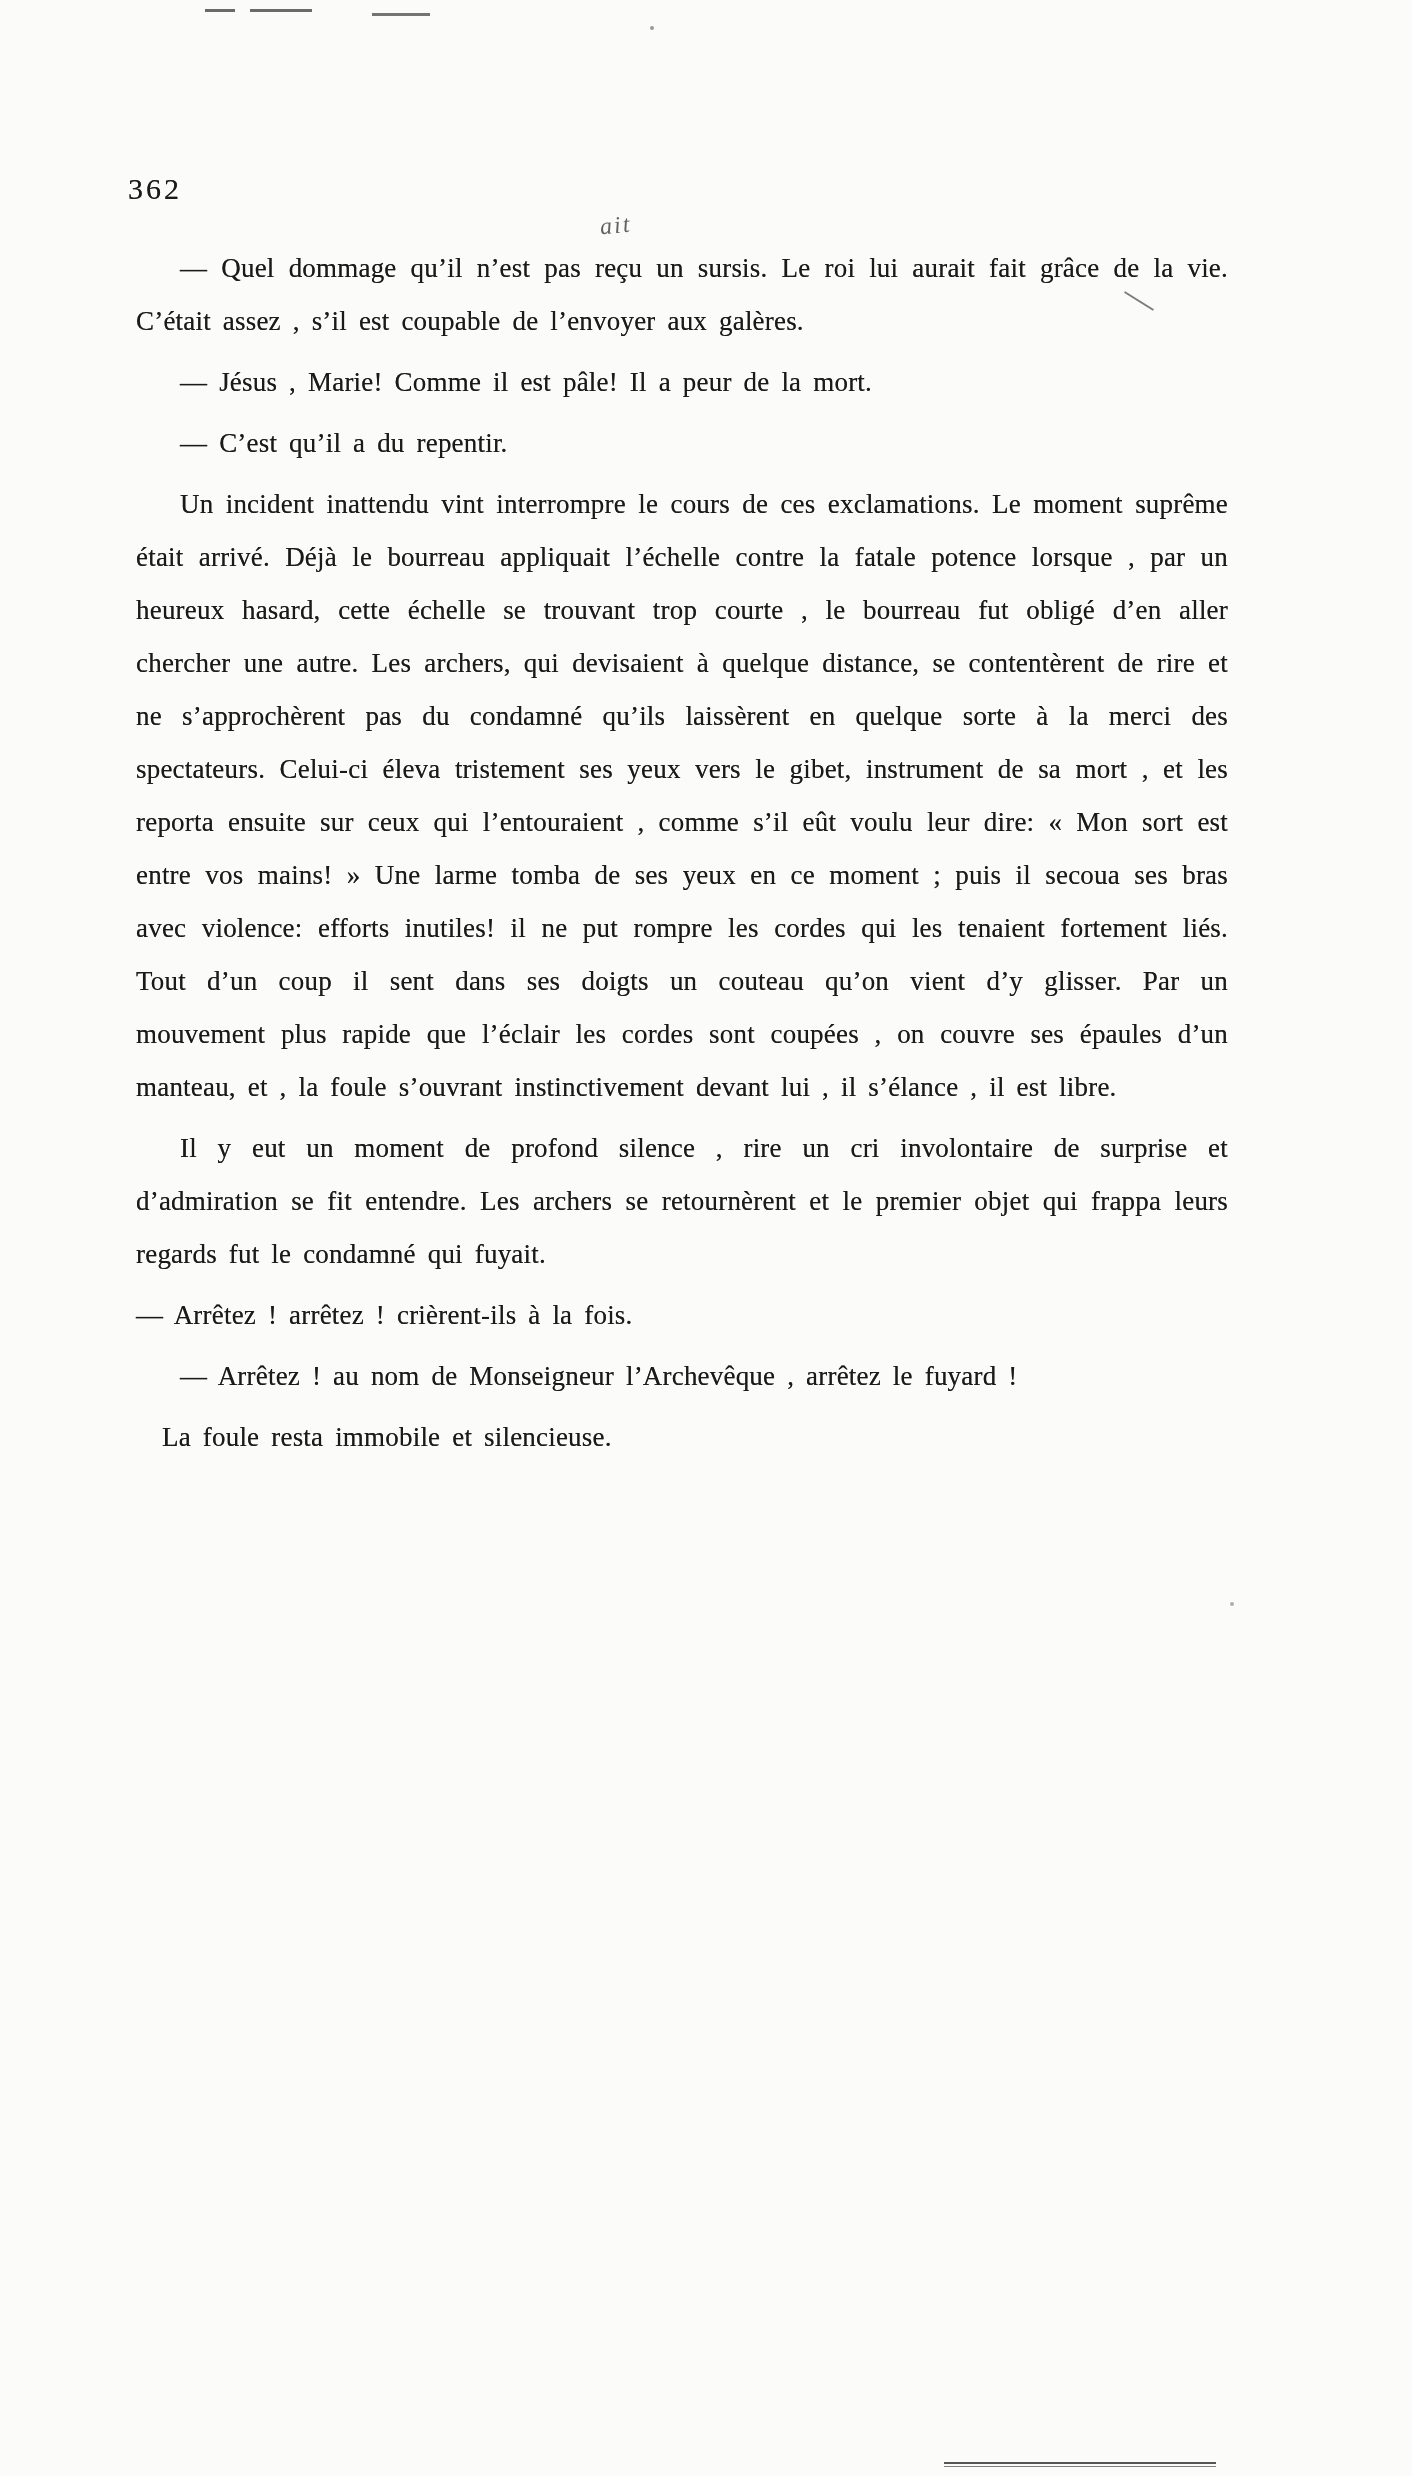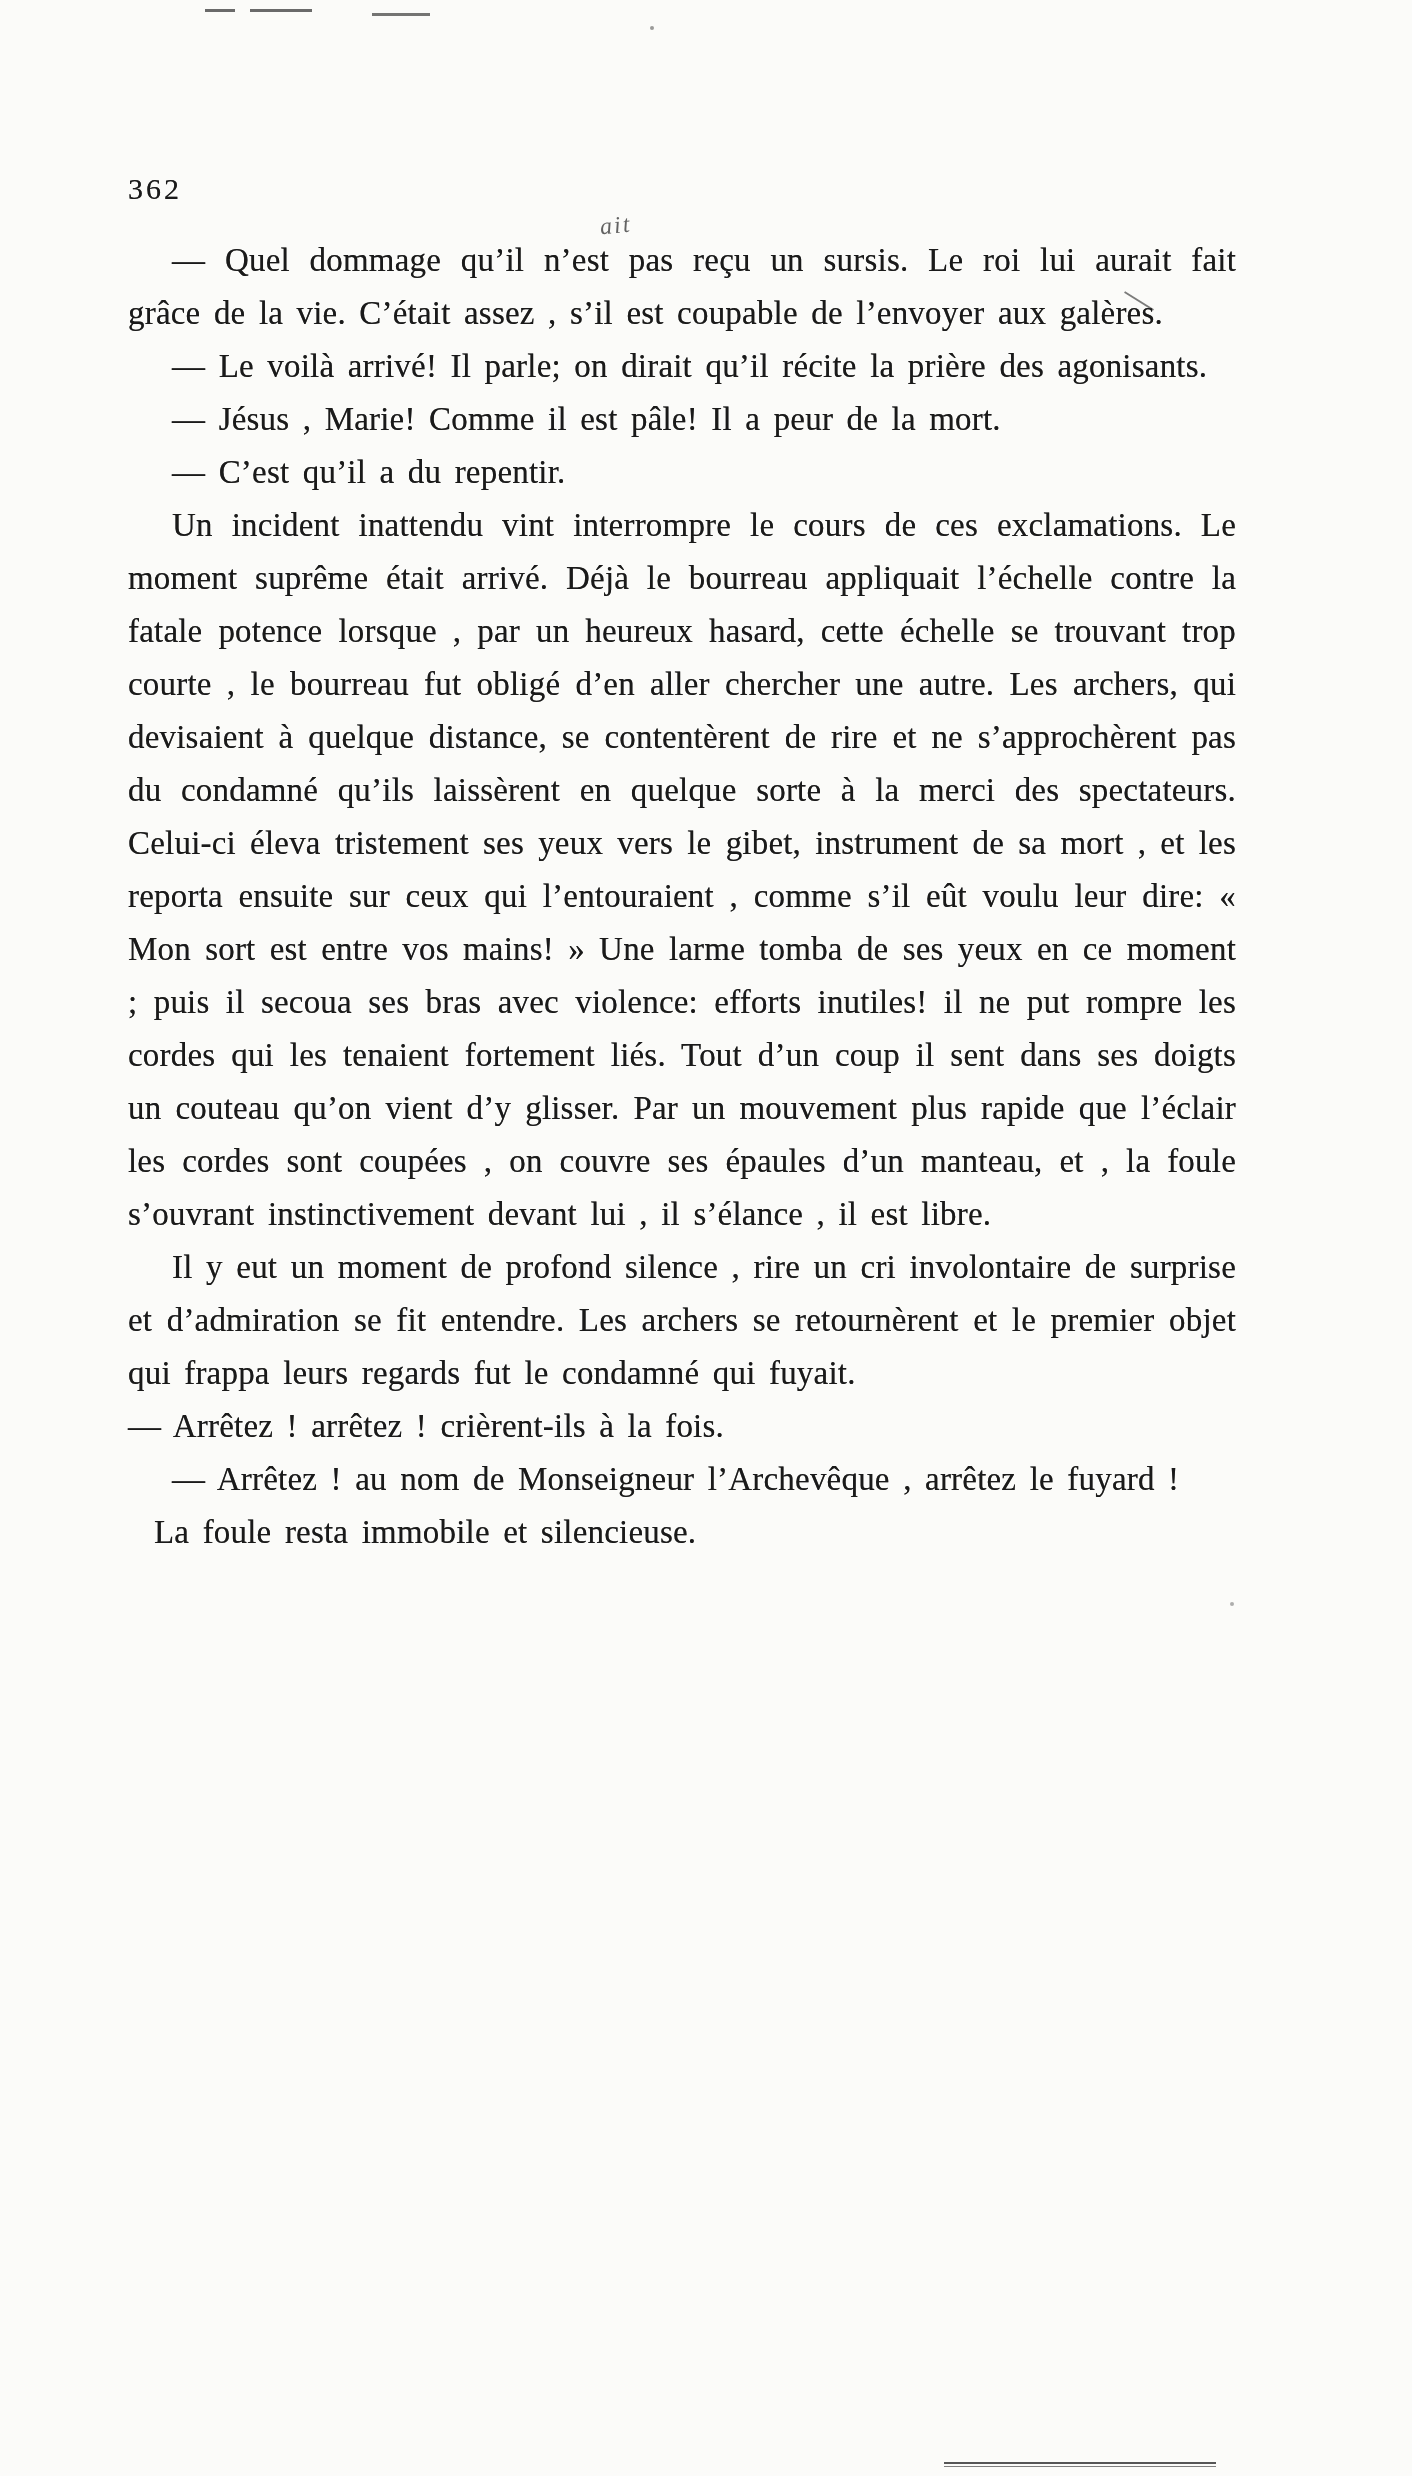--- a/index.html
+++ b/index.html
@@ -21,22 +21,22 @@
     letter-spacing: 3px;
     text-shadow: 0 0 0.6px rgba(20,20,20,0.65);
   }
   .text-block {
     position: absolute;
     top: 234px;
     left: 128px;
     width: 1108px;
   }
   .para {
-    margin: 0;
-    font-size: 33px;
+    margin: 8px;
+    font-size: 27px;
     line-height: 53px;
     text-align: justify;
     word-spacing: 5px;
     letter-spacing: 0.2px;
     text-shadow: 0 0 0.6px rgba(20,20,20,0.65);
   }
   .indent-normal { text-indent: 44px; }
   .indent-none   { text-indent: 0; }
   .indent-small  { text-indent: 26px; }
 
@@ -87,21 +87,20 @@
 <span class="bottom-rule"></span>
 
 <span class="handwriting">ait</span>
 
 <div class="page-number">362</div>
 
 <div class="text-block">
 
     <p class="para indent-normal">— Quel dommage qu’il n’est pas reçu un sursis. Le roi lui aurait fait grâce de la vie. C’était assez , s’il est coupable de l’envoyer aux galères.</p>
 
-    <p class="para indent-normal">— Le voilà arrivé! Il parle; on dirait qu’il récite la prière des agonisants.</p>
 
     <p class="para indent-normal">— Jésus , Marie! Comme il est pâle! Il a peur de la mort.</p>
 
     <p class="para indent-normal">— C’est qu’il a du repentir.</p>
 
 
 
     <p class="para indent-normal">Un incident inattendu vint interrompre le cours de ces exclamations. Le moment suprême était arrivé. Déjà le bourreau appliquait l’échelle contre la fatale potence lorsque , par un heureux hasard, cette échelle se trouvant trop courte , le bourreau fut obligé d’en aller chercher une autre. Les archers, qui devisaient à quelque distance, se contentèrent de rire et ne s’approchèrent pas du condamné qu’ils laissèrent en quelque sorte à la merci des spectateurs. Celui-ci éleva tristement ses yeux vers le gibet, instrument de sa mort , et les reporta ensuite sur ceux qui l’entouraient , comme s’il eût voulu leur dire: « Mon sort est entre vos mains! » Une larme tomba de ses yeux en ce moment ; puis il secoua ses bras avec violence: efforts inutiles! il ne put rompre les cordes qui les tenaient fortement liés. Tout d’un coup il sent dans ses doigts un couteau qu’on vient d’y glisser. Par un mouvement plus rapide que l’éclair les cordes sont coupées , on couvre ses épaules d’un manteau, et , la foule s’ouvrant instinctivement devant lui , il s’élance , il est libre.</p>
 
     <p class="para indent-normal">Il y eut un moment de profond silence , rire un cri involontaire de surprise et d’admiration se fit entendre. Les archers se retournèrent et le premier objet qui frappa leurs regards fut le condamné qui fuyait.</p>

